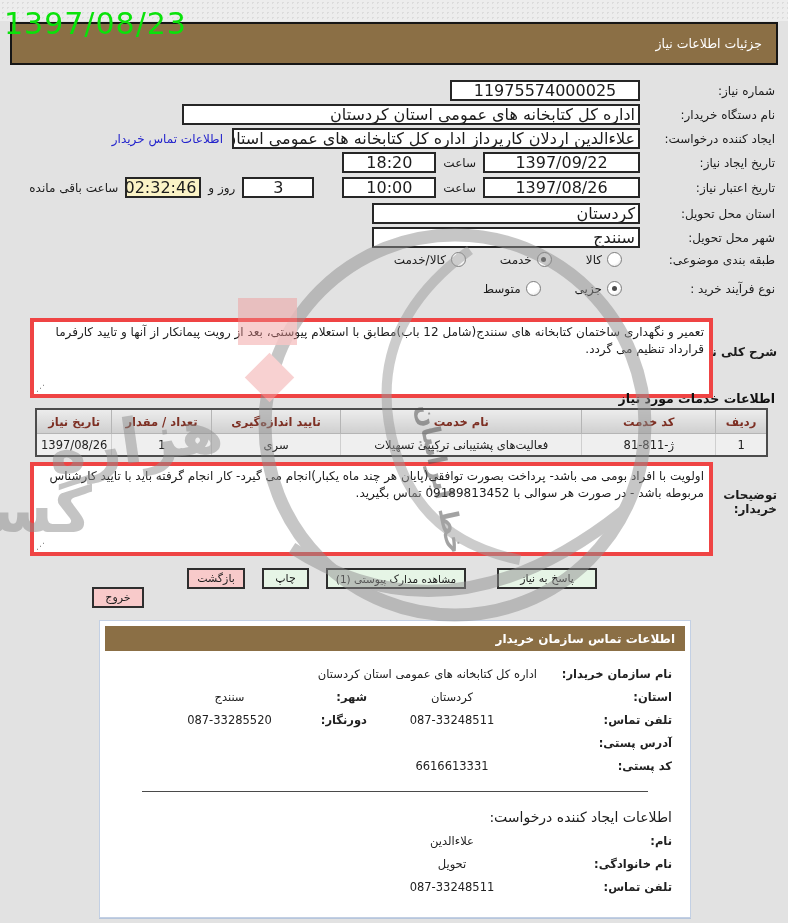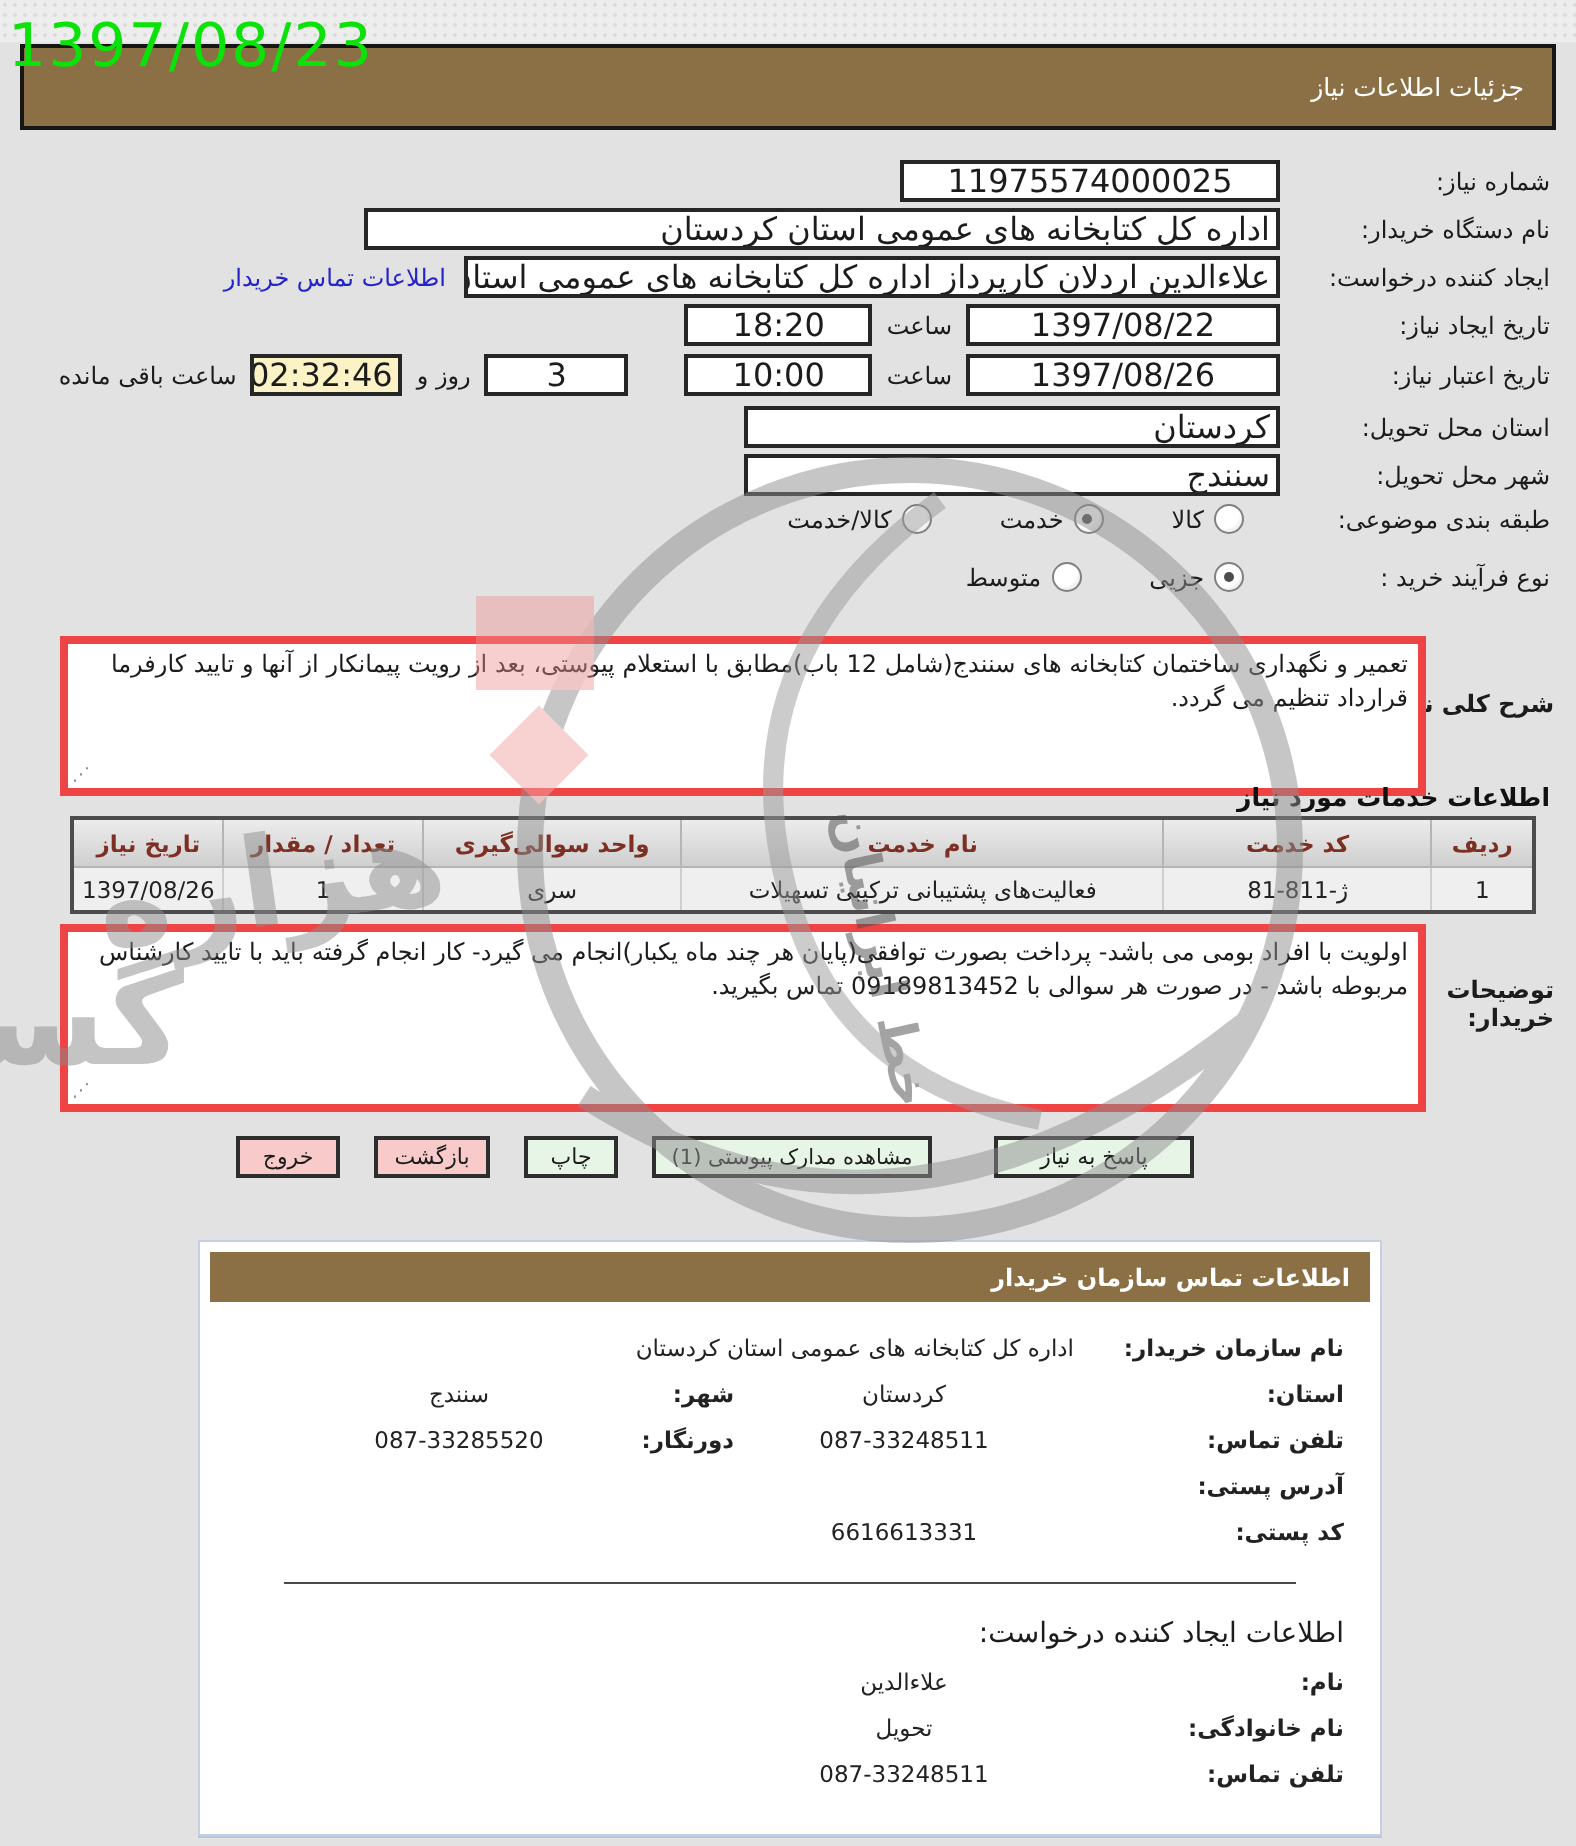--- a/index.html
+++ b/index.html
@@ -86,21 +86,21 @@
   </div>
 
   <div class="frow" style="top:128px;">
     <span class="flabel">ایجاد کننده درخواست:</span>
     <div class="ibox" style="width:398px;">علاءالدین اردلان کارپرداز اداره کل کتابخانه های عمومی استان کردستان</div>
     <span class="bluelink">اطلاعات تماس خریدار</span>
   </div>
 
   <div class="frow" style="top:152px;">
     <span class="flabel">تاریخ ایجاد نیاز:</span>
-    <div class="ibox center" style="width:147px;">1397/08/22</div>
+    <div class="ibox center" style="width:147px;">1397/09/22</div>
     <span class="sep">ساعت</span>
     <div class="ibox center" style="width:84px;">18:20</div>
   </div>
 
   <div class="frow" style="top:177px;">
     <span class="flabel">تاریخ اعتبار نیاز:</span>
     <div class="ibox center" style="width:147px;">1397/08/26</div>
     <span class="sep">ساعت</span>
     <div class="ibox center" style="width:84px;">10:00</div>
     <div class="ibox center" style="width:62px;margin-right:28px;">3</div>
@@ -154,21 +154,21 @@
   </div>
 
   <div class="secttitle" style="top:391px;">اطلاعات خدمات مورد نیاز</div>
 
   <table class="svc">
     <thead>
       <tr>
         <th style="width:40px;">ردیف</th>
         <th style="width:125px;margin-top:31px;">کد خدمت</th>
         <th style="width:235px;">نام خدمت</th>
-        <th style="width:120px;">واحد سوالی‌گیری</th>
+        <th style="width:120px;">تایید اندازه‌گیری</th>
         <th style="width:90px;">تعداد / مقدار</th>
         <th>تاریخ نیاز</th>
       </tr>
     </thead>
     <tbody>
       <tr>
         <td>1</td>
         <td>ژ-811-81</td>
         <td>فعالیت‌های پشتیبانی ترکیبی تسهیلات</td>
         <td>سری</td>
@@ -181,21 +181,21 @@
   <div class="blabel" style="top:488px;right:11px;width:62px;">توضیحات خریدار:</div>
   <div class="tarea" style="top:462px;right:75px;left:30px;height:82px;">
     <span>اولویت با افراد بومی می باشد- پرداخت بصورت توافقی(پایان هر چند ماه یکبار)انجام می گیرد- کار انجام گرفته باید با تایید کارشناس مربوطه باشد - در صورت هر سوالی با 09189813452 تماس بگیرید.</span>
     <span class="grip">⋱</span>
   </div>
 
   <div class="btn green" style="right:191px;width:100px;">پاسخ به نیاز</div>
   <div class="btn green" style="right:322px;width:140px;font-size:10.5px;">مشاهده مدارک پیوستی (1)</div>
   <div class="btn green" style="right:479px;width:47px;">چاپ</div>
   <div class="btn pink" style="right:543px;width:58px;">بازگشت</div>
-  <div class="btn pink" style="right:618px;width:52px;">خروج</div>
+  <div class="btn pink" style="right:644px;width:52px;margin-top:19px;">خروج</div>
 
   <div class="panel">
     <div class="phead">اطلاعات تماس سازمان خریدار</div>
 
     <div class="crow" style="margin-top:16px;">
       <span class="clabel">نام سازمان خریدار:</span>
       <span class="cval near">اداره کل کتابخانه های عمومی استان کردستان</span>
     </div>
 
     <div class="crow">

